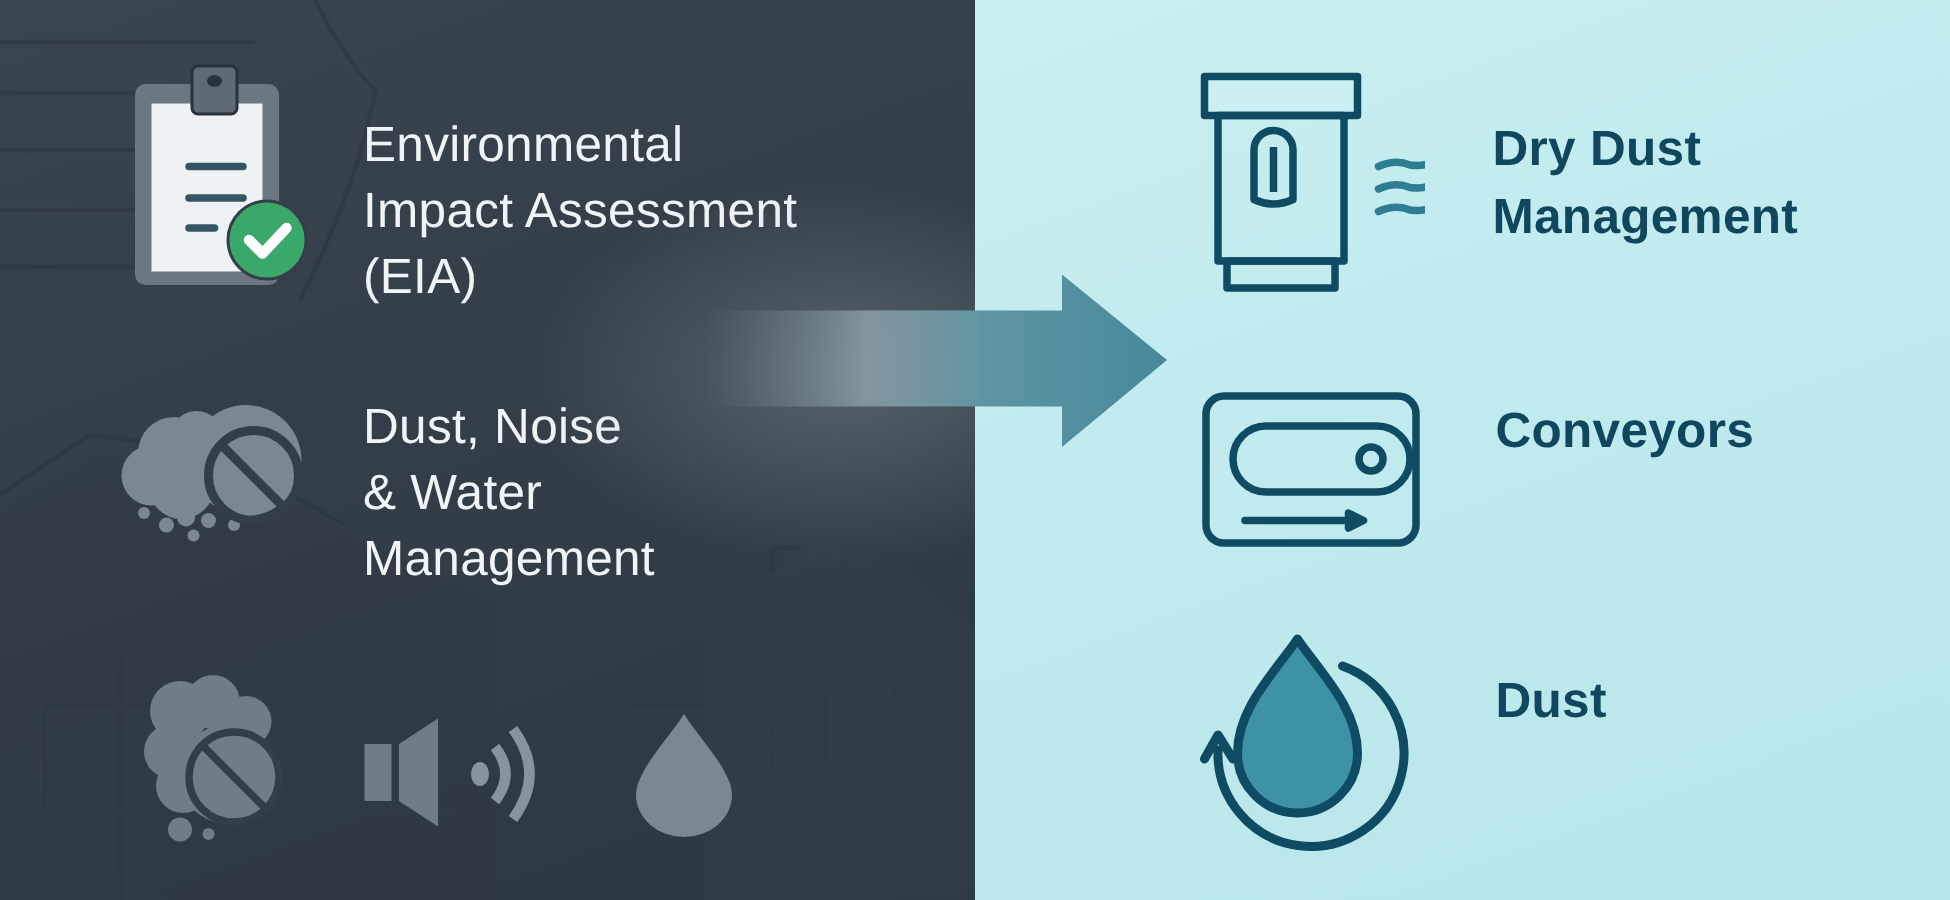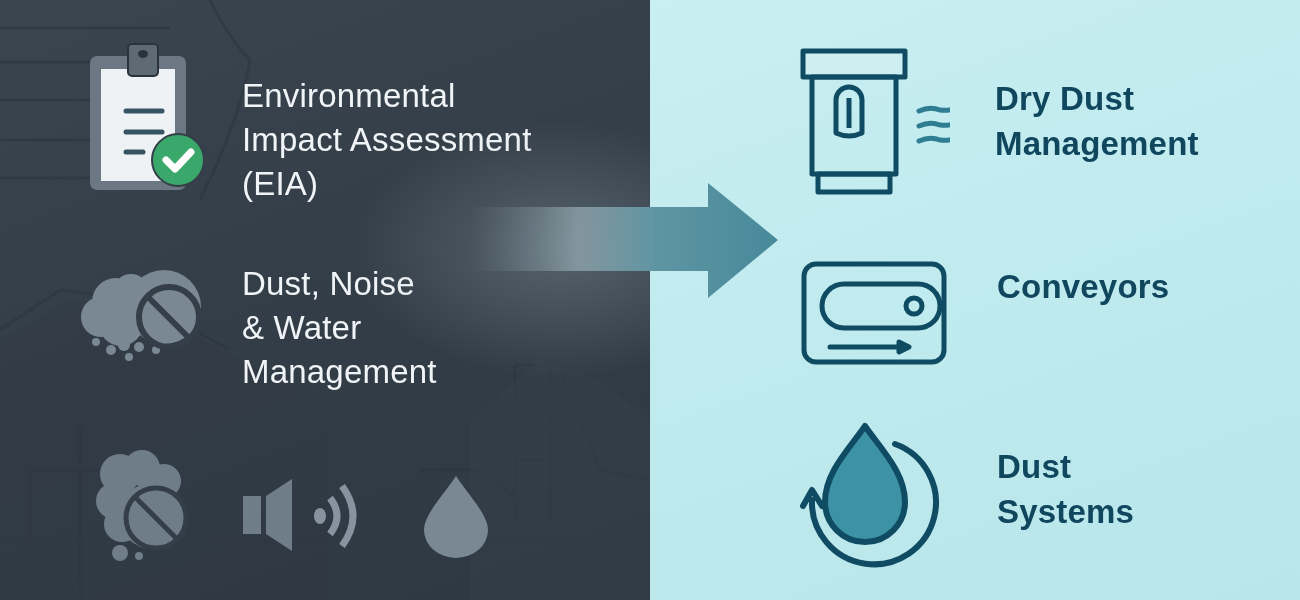--- a/index.html
+++ b/index.html
@@ -166,21 +166,20 @@
   </div>
 
   <svg class="icon" style="left:150px;top:420px;" width="150" height="150" viewBox="0 0 150 150">
     <path d="M65 6 C80 28 105 52 105 82 A40 40 0 0 1 25 82 C25 52 50 28 65 6 Z" fill="#3d92a6" stroke="#0f4c63" stroke-width="6" stroke-linejoin="round"></path>
     <path d="M95 24 A62 62 0 1 1 12 80" stroke="#0f4c63" stroke-width="6" fill="none" stroke-linecap="round"></path>
     <path d="M3 86 L12 70 L22 86" stroke="#0f4c63" stroke-width="6" fill="none" stroke-linecap="round" stroke-linejoin="round"></path>
   </svg>
 
   <div class="right-text" style="left:347px;top:444px;">
     <div>Dust</div>
-    <div>Systems</div>
   </div>
 </div>
 
 <svg class="arrow" viewBox="0 0 310 120">
   <defs>
     <linearGradient id="arrowGrad" x1="0" y1="0" x2="1" y2="0">
       <stop offset="0" stop-color="#6f8089" stop-opacity="0"></stop>
       <stop offset="0.35" stop-color="#8fa3ab" stop-opacity="0.8"></stop>
       <stop offset="0.6" stop-color="#5f95a3"></stop>
       <stop offset="1" stop-color="#47899a"></stop>

